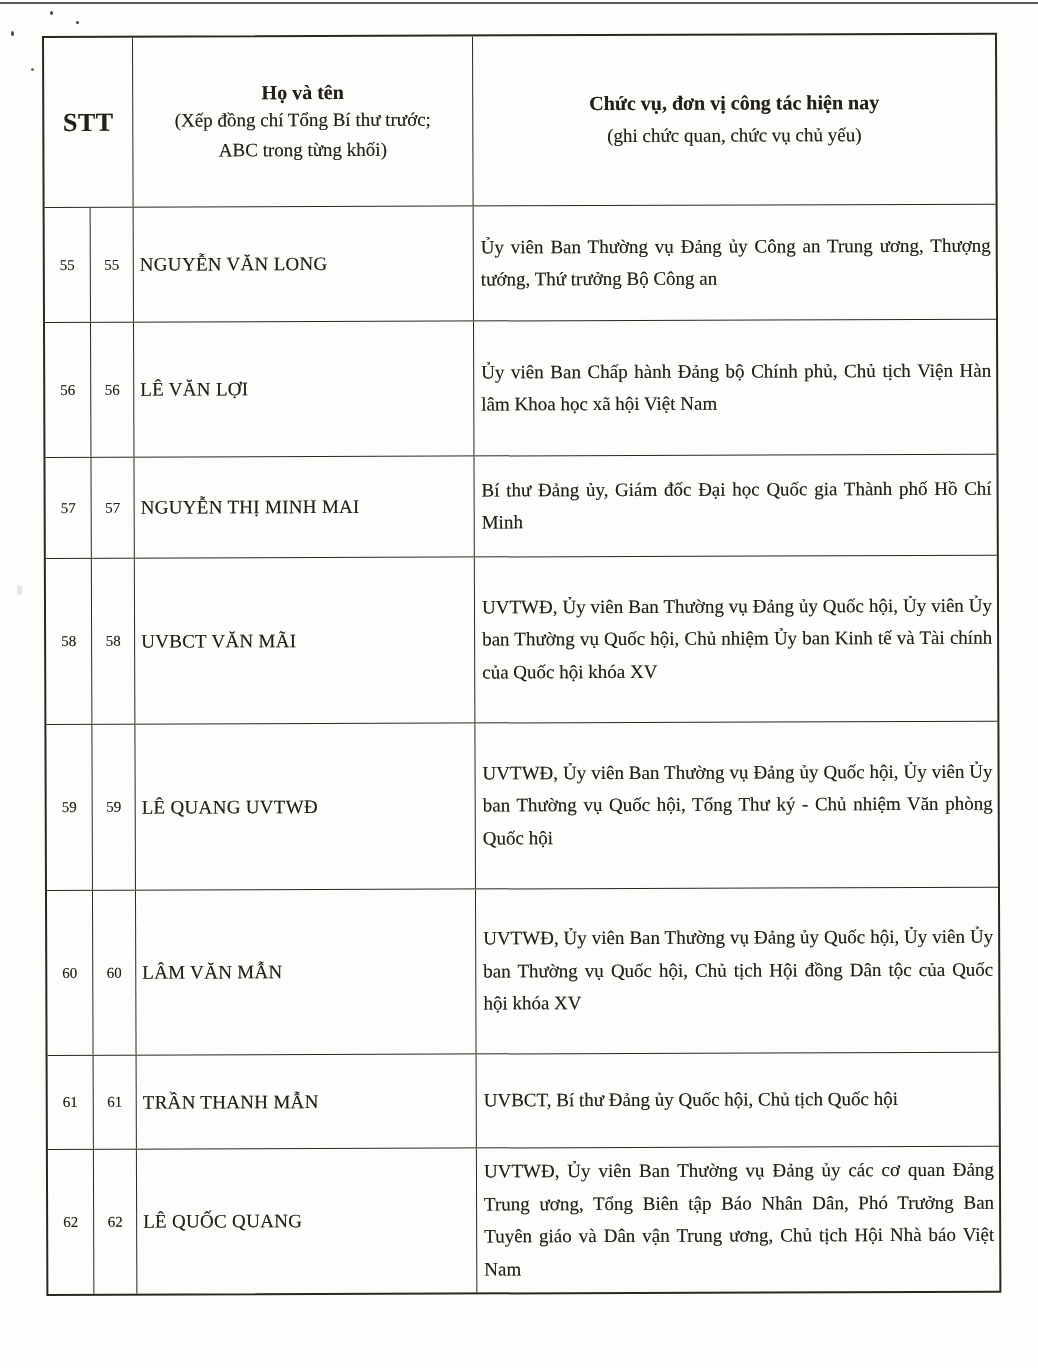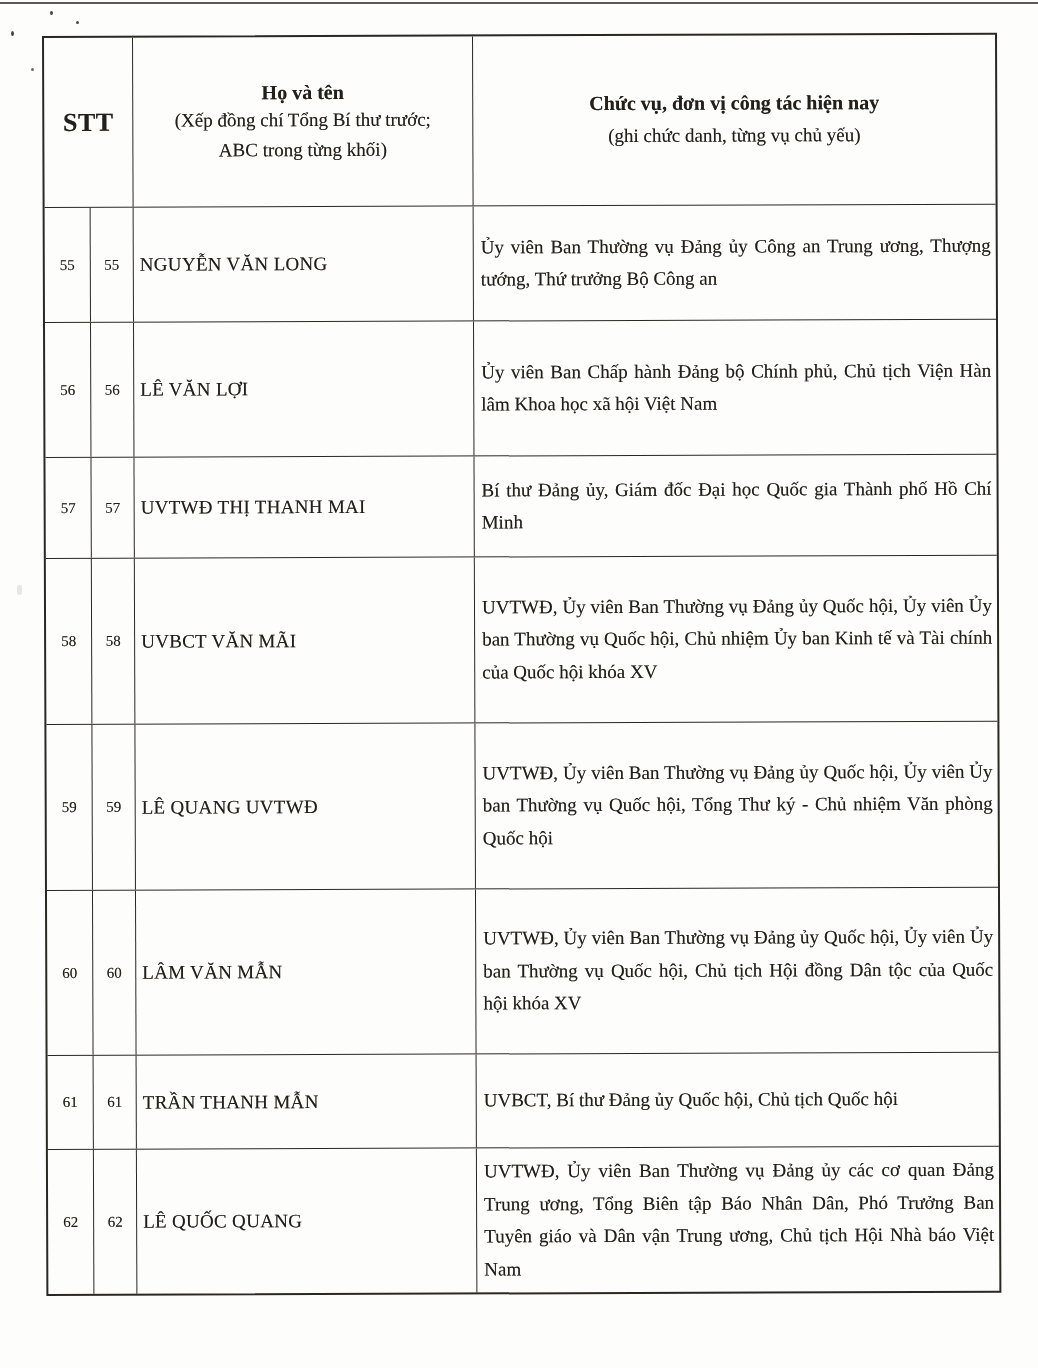--- a/index.html
+++ b/index.html
@@ -88,21 +88,21 @@
         <span class="stt-label">STT</span>
       </div>
       <div class="td hcell">
         <div class="h-title">Họ và tên</div>
         <div class="h-note">(Xếp đồng chí Tổng Bí thư trước;</div>
         <div class="h-note">ABC trong từng khối)</div>
       </div>
       <div class="td hcell">
         <div class="h-title">Chức vụ, đơn vị công tác hiện nay</div>
         <div class="h-gap"></div>
-        <div class="h-note">(ghi chức danh, từng vụ chủ yếu)</div>
+        <div class="h-note">(ghi chức quan, chức vụ chủ yếu)</div>
       </div>
     </div>
     <div id="rows">
   <div class="tr" style="height: 115px;">
     <div class="td cnum">
       <span>55</span>
     </div>
     <div class="td cnum">
       <span>55</span>
     </div>
@@ -130,21 +130,21 @@
   </div>
 
   <div class="tr" style="height: 101px;">
     <div class="td cnum">
       <span>57</span>
     </div>
     <div class="td cnum">
       <span>57</span>
     </div>
     <div class="td cname">
-      <span>UVTWĐ THỊ THANH MAI</span>
+      <span>NGUYỄN THỊ MINH MAI</span>
     </div>
     <div class="td cpos">
       <span class="ptxt">Bí thư Đảng ủy, Giám đốc Đại học Quốc gia Thành phố Hồ Chí Minh</span>
     </div>
   </div>
 
   <div class="tr" style="height: 166px;">
     <div class="td cnum">
       <span>58</span>
     </div>

